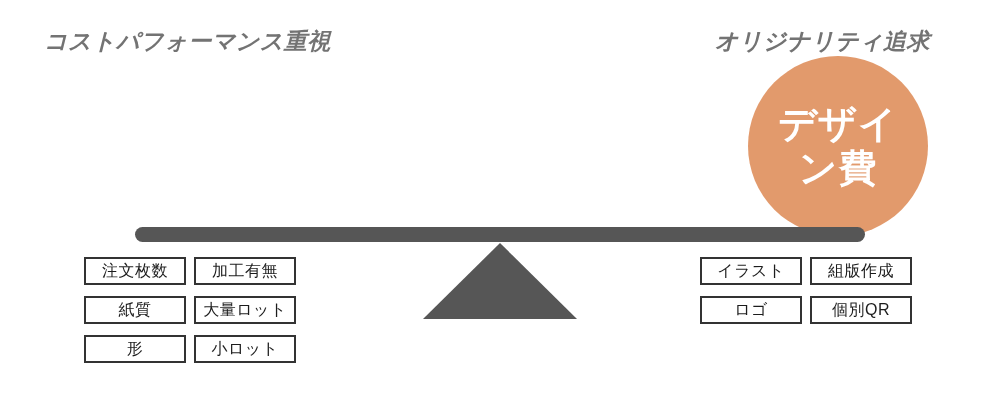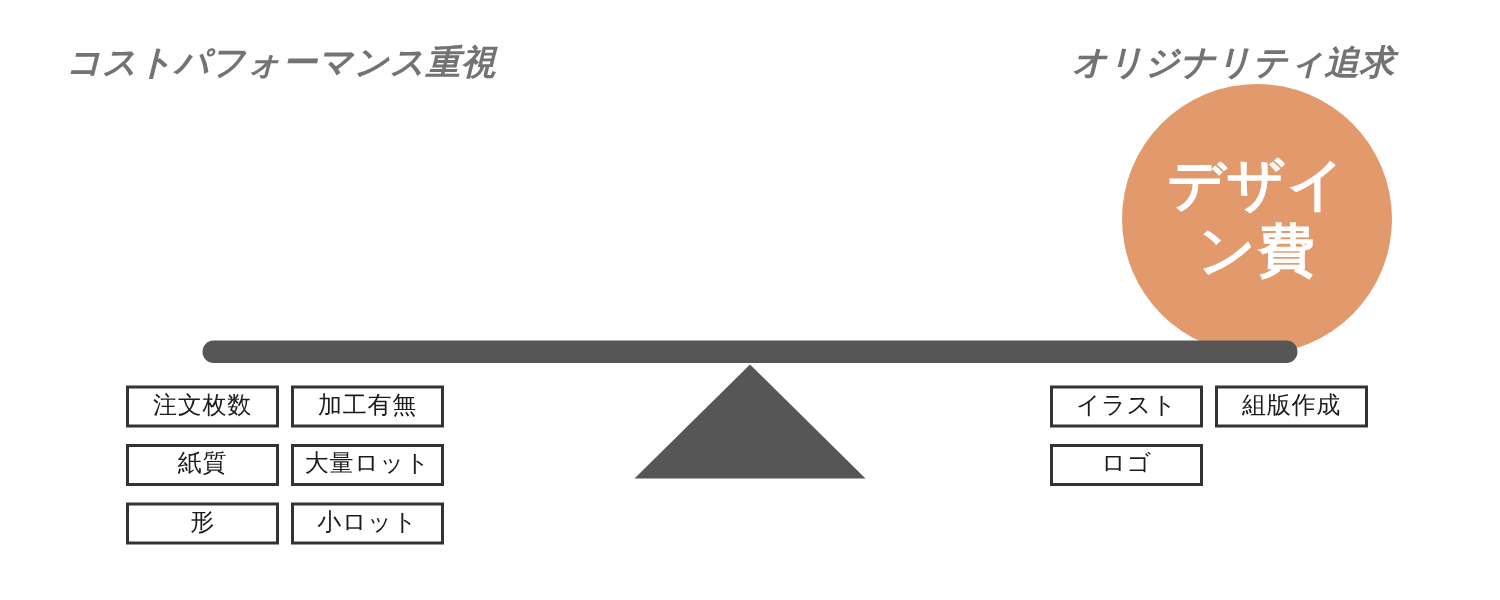--- a/index.html
+++ b/index.html
@@ -129,15 +129,16 @@
     <div class="tag">紙質</div>
     <div class="tag">大量ロット</div>
     <div class="tag">形</div>
     <div class="tag">小ロット</div>
   </div>
 
   <div class="tag-grid" id="tags-right">
     <div class="tag">イラスト</div>
     <div class="tag">組版作成</div>
     <div class="tag">ロゴ</div>
+    <div class="tag">個別QR</div>
   </div>
 
 </div>
 
 </body></html>

